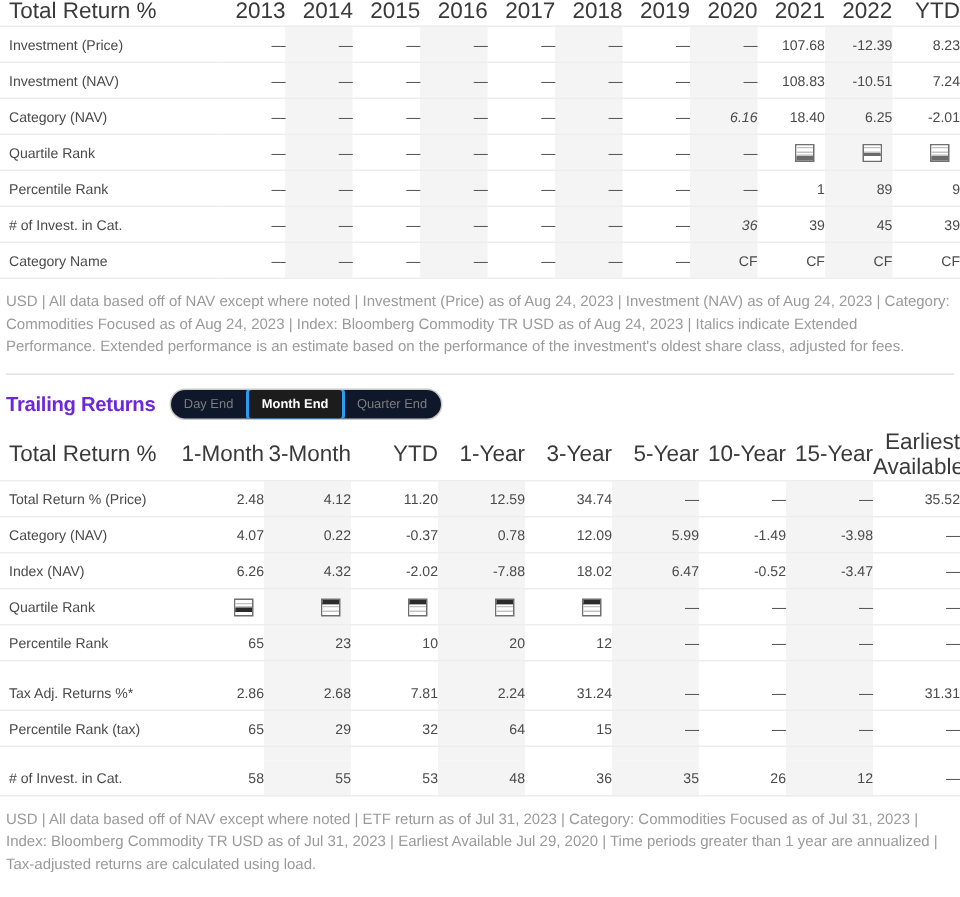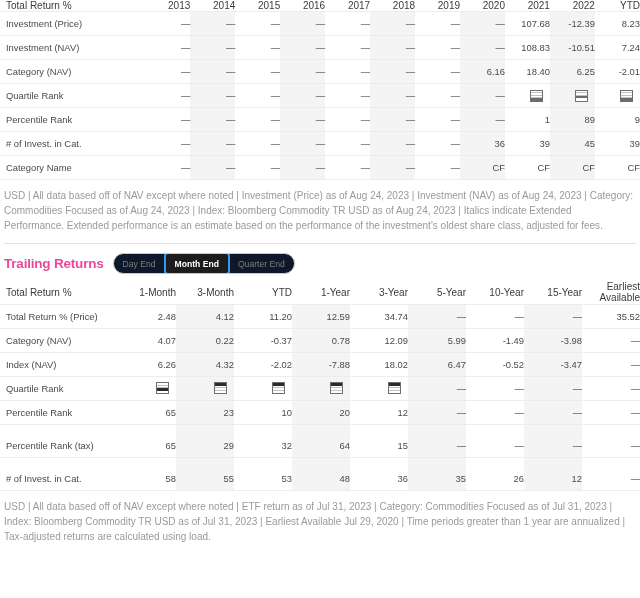--- a/index.html
+++ b/index.html
@@ -24,21 +24,21 @@
     border-collapse: collapse;
     table-layout: fixed;
     font-size: 9.2px;
   }
   table.rtable th, table.rtable td {
     padding: 0;
     vertical-align: middle;
     font-weight: normal;
   }
   .hdr-row th {
-    font-size: 10px;
+    font-size: 15px;
     font-weight: bold;
     color: #3a3a3a;
     padding-bottom: 7px;
     padding-top: 6px;
     text-align: right;
     padding-right: 6px;
     white-space: pre-line;
     line-height: 1.12;
   }
   .hdr-row th.lbl {
@@ -55,21 +55,21 @@
     border-bottom: 1px solid #ededed;
   }
   .brow td.lbl {
     text-align: left;
     padding-left: 6px;
     padding-right: 0;
     color: #4a4a4a;
   }
   .brow.first td { border-top: 1px solid #ededed; }
   .shaded { background: #f4f4f4; }
-  .ital { }
+  .ital { font-style: italic; }
   .dash { color: #a8a8a8; }
 
   
   .qicon {
     display: inline-block;
     width: 13px;
     height: 12px;
     border: 1px solid #6f6f6f;
     box-sizing: border-box;
     background: #ffffff;
@@ -102,21 +102,21 @@
   }
   .sec-head {
     display: flex;
     align-items: center;
     gap: 9px;
     padding: 9px 6px 7px 4px;
   }
   .sec-title {
     font-size: 13.5px;
     font-weight: bold;
-    color: #ec4899;
+    color: #6d28d9;
     letter-spacing: -0.2px;
   }
   .tabs {
     display: inline-flex;
     align-items: stretch;
     border: 1px solid #c9c9c9;
     border-radius: 11px;
     height: 19px;
     overflow: hidden;
     background: #0f172a;
@@ -391,20 +391,32 @@
           <td class="sh"></td>
           <td></td>
           <td class="sh"></td>
           <td></td>
           <td class="sh"></td>
           <td></td>
           <td class="sh"></td>
           <td></td>
         </tr>
         <tr class="brow">
+          <td class="lbl">Tax Adj. Returns %*</td>
+          <td>2.86</td>
+          <td class="shaded">2.68</td>
+          <td>7.81</td>
+          <td class="shaded">2.24</td>
+          <td>31.24</td>
+          <td class="shaded dash">—</td>
+          <td class="dash">—</td>
+          <td class="shaded dash">—</td>
+          <td>31.31</td>
+        </tr>
+        <tr class="brow">
           <td class="lbl">Percentile Rank (tax)</td>
           <td>65</td>
           <td class="shaded">29</td>
           <td>32</td>
           <td class="shaded">64</td>
           <td>15</td>
           <td class="shaded dash">—</td>
           <td class="dash">—</td>
           <td class="shaded dash">—</td>
           <td class="dash">—</td>

